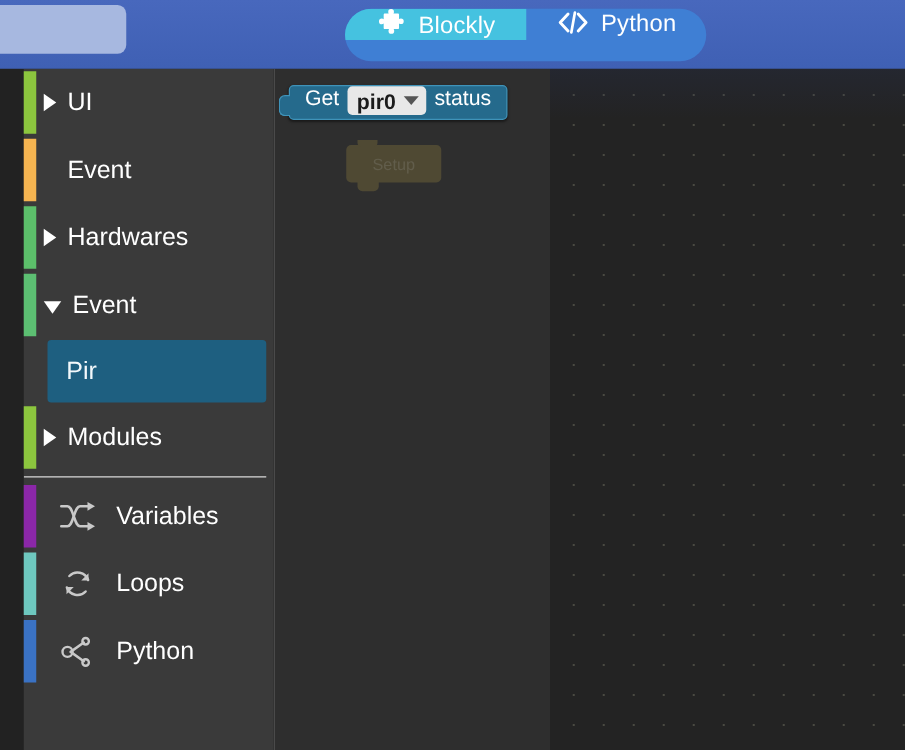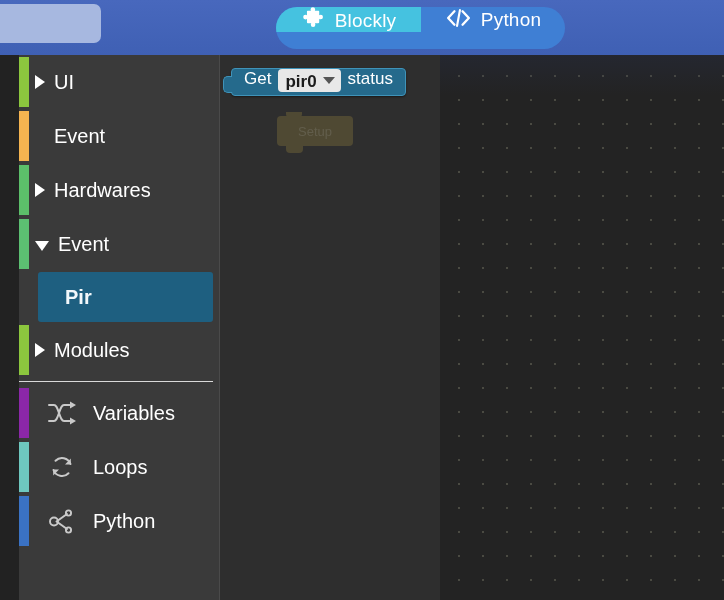--- a/index.html
+++ b/index.html
@@ -137,23 +137,22 @@
 
   
   .subcat {
     position: relative;
     height: 50px;
     margin: 1px 6px 1px 38px;
     background: #1e5f80;
     border-radius: 3px;
     display: flex;
     align-items: center;
-    padding-left: 27px;
+    padding-left: 15px;
     cursor: pointer;
-    font-weight: bold;
   }
   .subcat-label { color: #f2f8fb; font-size: 20px; }
 
   .cat-separator {
     height: 1px;
     background: #d9d9d9;
     margin: 4px 6px 4px 19px;
   }
 
   

